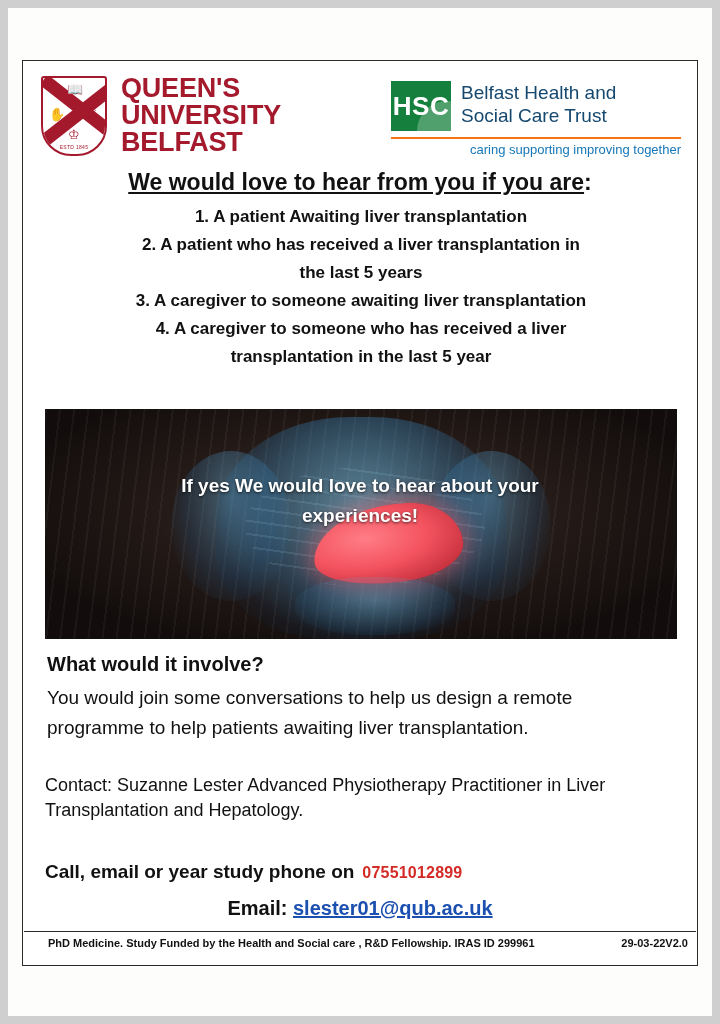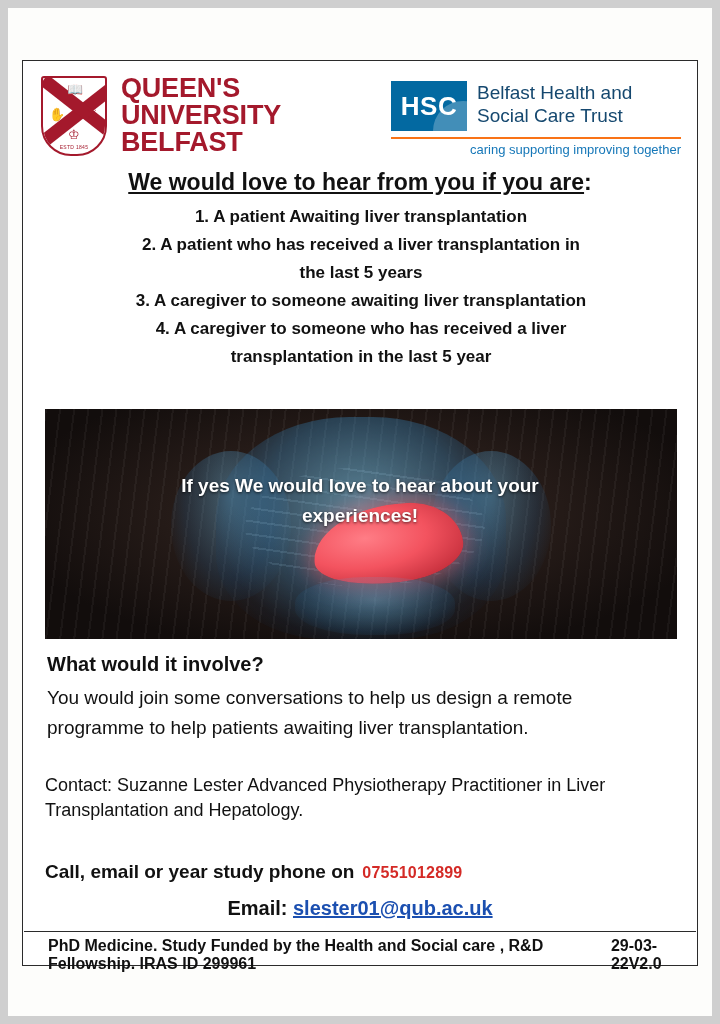--- a/index.html
+++ b/index.html
@@ -108,22 +108,22 @@
   }
   .qub-words div { white-space: nowrap; }
 
   .hsc {
     position: absolute;
     right: 16px; top: 20px;
     width: 290px;
   }
   .hsc-row { display: flex; align-items: flex-start; }
   .hsc-badge {
-    width: 76px; height: 50px;
-    background: #0369a1;
+    width: 60px; height: 50px;
+    background: #15803d;
     color: #ffffff;
     font-weight: bold;
     font-size: 26px;
     letter-spacing: 0.5px;
     display: flex;
     align-items: center;
     justify-content: center;
     position: relative;
     overflow: hidden;
   }
@@ -304,21 +304,21 @@
     position: absolute;
     left: 1px; top: 870px;
     width: 672px;
     height: 1px;
     background: #2b2b2b;
   }
   .footnote {
     position: absolute;
     left: 18px; top: 876px;
     width: 640px;
-    font-size: 16px;
+    font-size: 11px;
     font-weight: bold;
     color: #111;
     display: flex;
     justify-content: space-between;
     padding-left: 7px;
   }
 </style>
 </head>
 <body>
 

